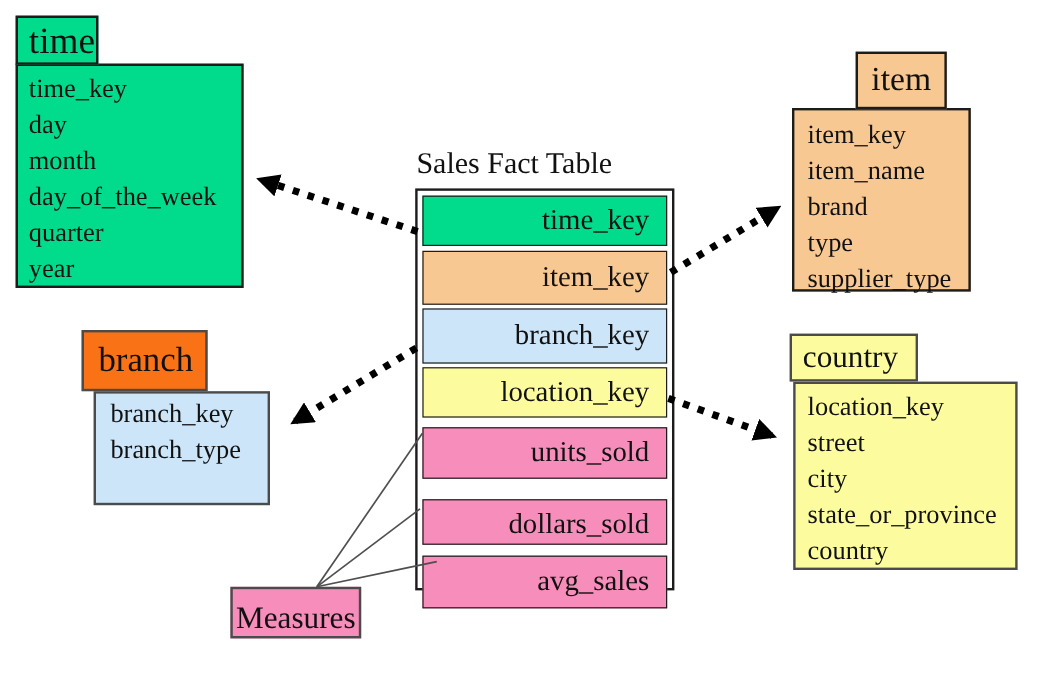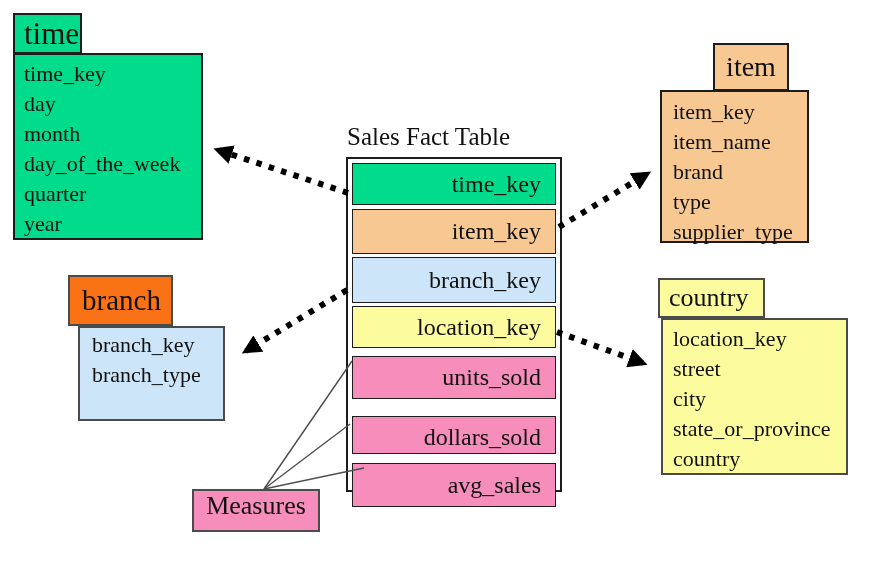--- a/index.html
+++ b/index.html
@@ -95,27 +95,27 @@
   #fact-row-3 { top: 147px; height: 42px; line-height: 40px; }
   #fact-row-4 { top: 197px; height: 43px; line-height: 41px; }
   #fact-row-5 { top: 257px; height: 38px; line-height: 41px; }
   #fact-row-6 { top: 304px; height: 44px; line-height: 42px; }
 
   
   .measures-box {
     position: absolute;
     left: 192px;
     top: 489px;
-    width: 128px;
+    width: 109px;
     height: 43px;
     box-sizing: border-box;
     border: 2px solid #4b4b4b;
     font-size: 26px;
     display: flex;
-    align-items: flex-start;
+    align-items: flex-end;
     justify-content: center;
     z-index: 6;
   }
 
   
   .overlay {
     position: absolute;
     left: 0; top: 0;
     width: 885px;
     height: 562px;

